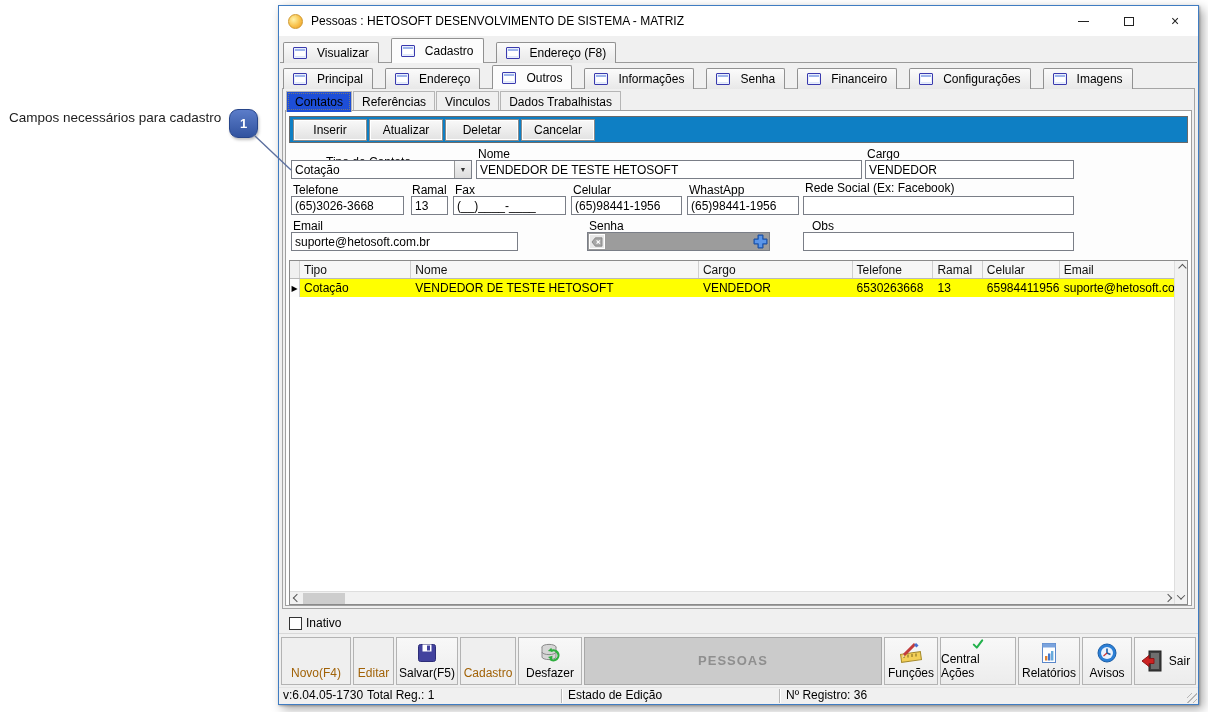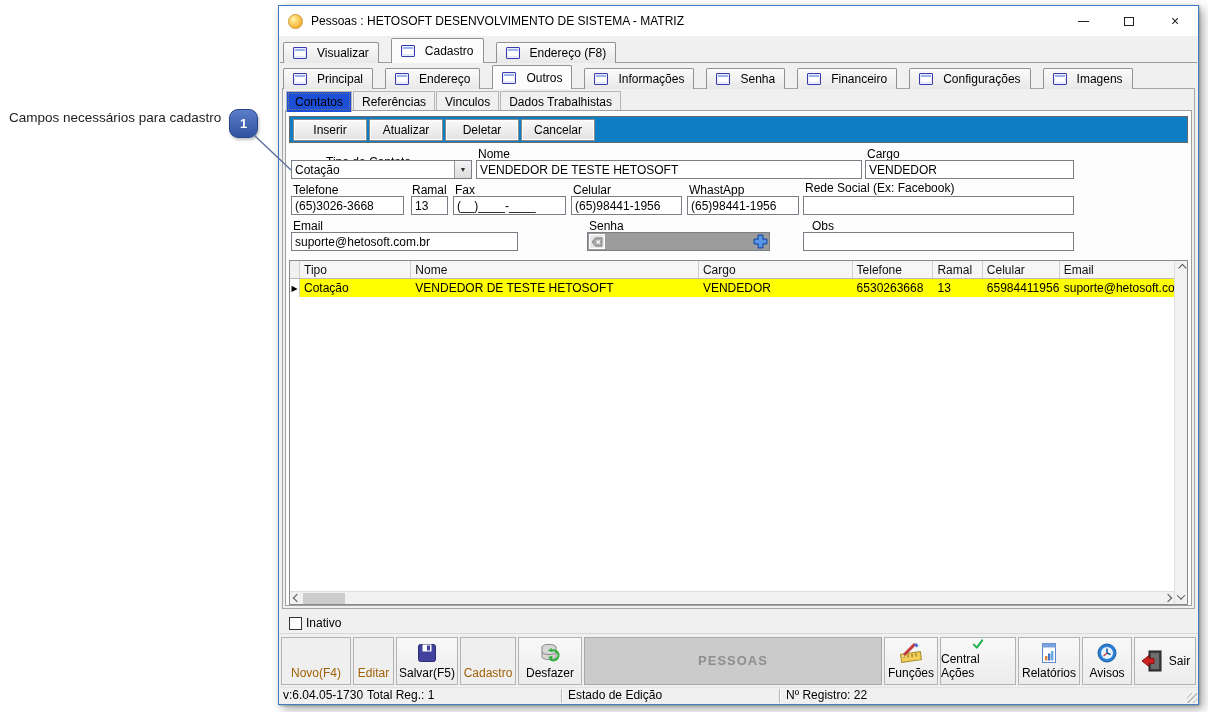--- a/index.html
+++ b/index.html
@@ -368,16 +368,16 @@
       <span>Sair</span>
     </div>
   </div>
 
   <div class="status-bar">
     <span class="sb-text" style="left:4px;">v:6.04.05-1730</span>
     <span class="sb-text" style="left:88px;">Total Reg.: 1</span>
     <div class="sb-sep" style="left:282px;"></div>
     <span class="sb-text" style="left:289px;">Estado de Edição</span>
     <div class="sb-sep" style="left:500px;"></div>
-    <span class="sb-text" style="left:507px;">Nº Registro: 22</span>
+    <span class="sb-text" style="left:507px;">Nº Registro: 36</span>
     <div class="grip"></div>
   </div>
 </div>
 
 </body></html>

